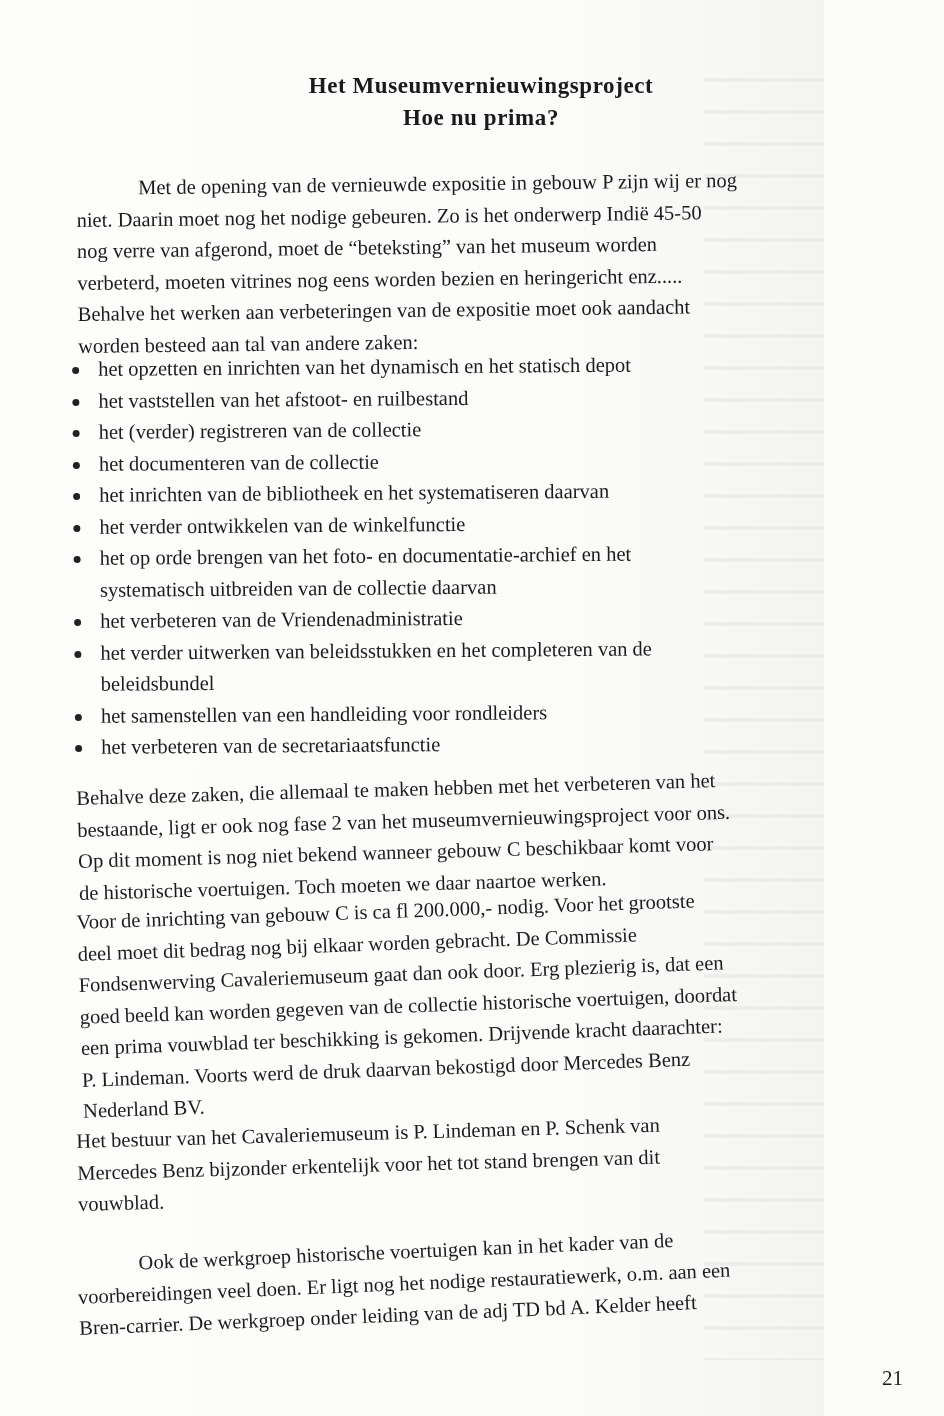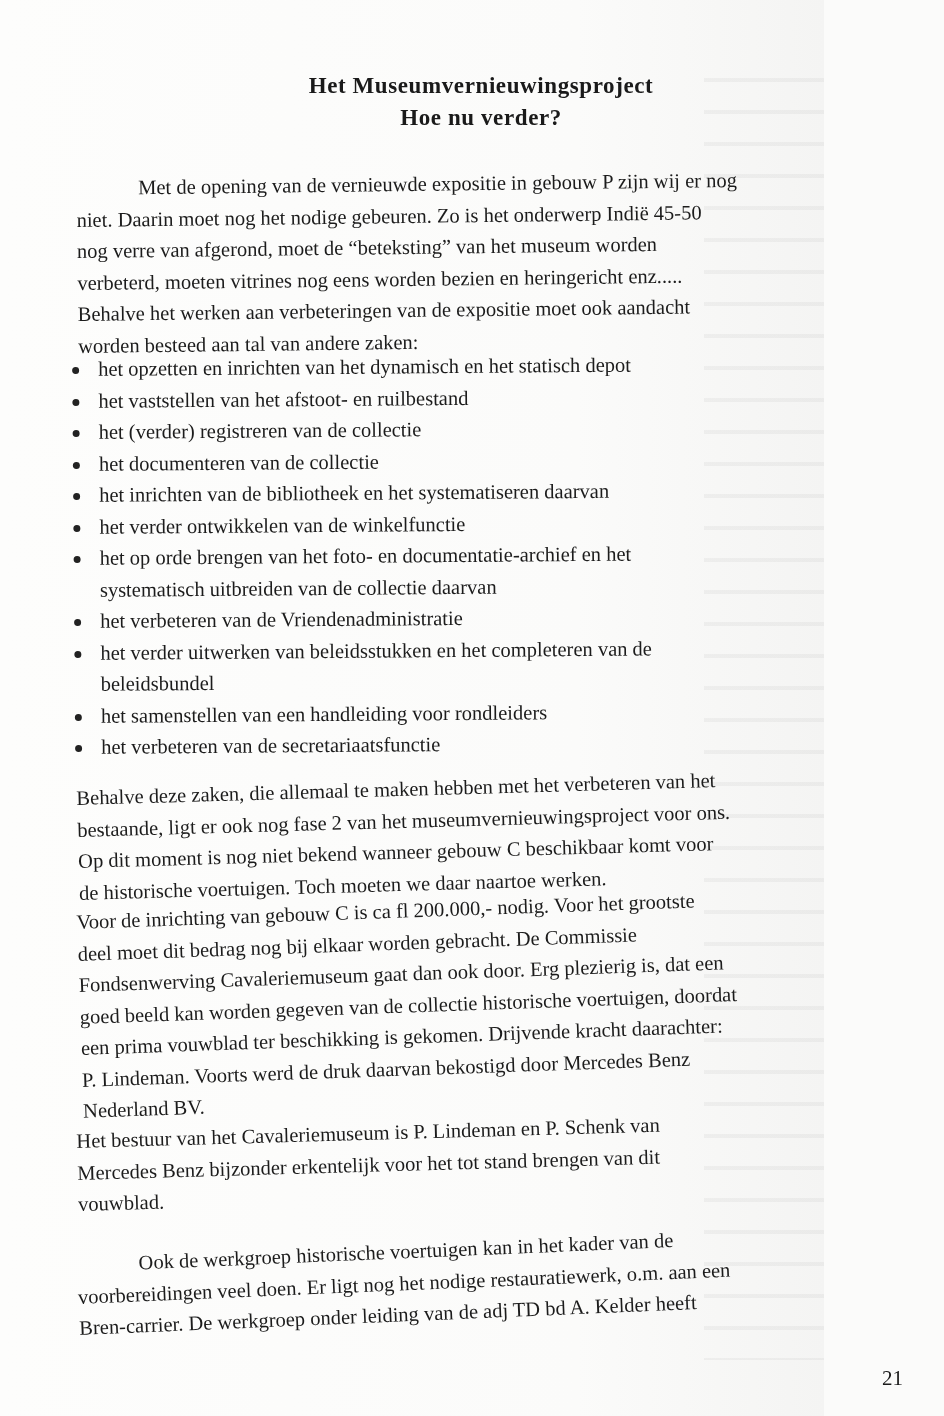--- a/index.html
+++ b/index.html
@@ -95,21 +95,21 @@
     }
   </style>
 </head>
 <body>
 
 <div class="page">
   <div class="bleed"></div>
 
   <div class="title-block">
     <div>Het  Museumvernieuwingsproject</div>
-    <div>Hoe nu verder?</div>
+    <div>Hoe nu prima?</div>
   </div>
 
   <div class="body-text para1">
     <div class="indent">Met de opening van de vernieuwde expositie in gebouw P zijn wij er nog</div>
     <div>niet. Daarin moet nog het nodige gebeuren. Zo is het onderwerp Indië 45-50</div>
     <div>nog verre van afgerond, moet de “beteksting” van het museum worden</div>
     <div>verbeterd, moeten vitrines nog eens worden bezien en heringericht enz.....</div>
     <div>Behalve het werken aan verbeteringen van de expositie moet ook aandacht</div>
     <div>worden besteed aan tal van andere zaken:</div>
   </div>

